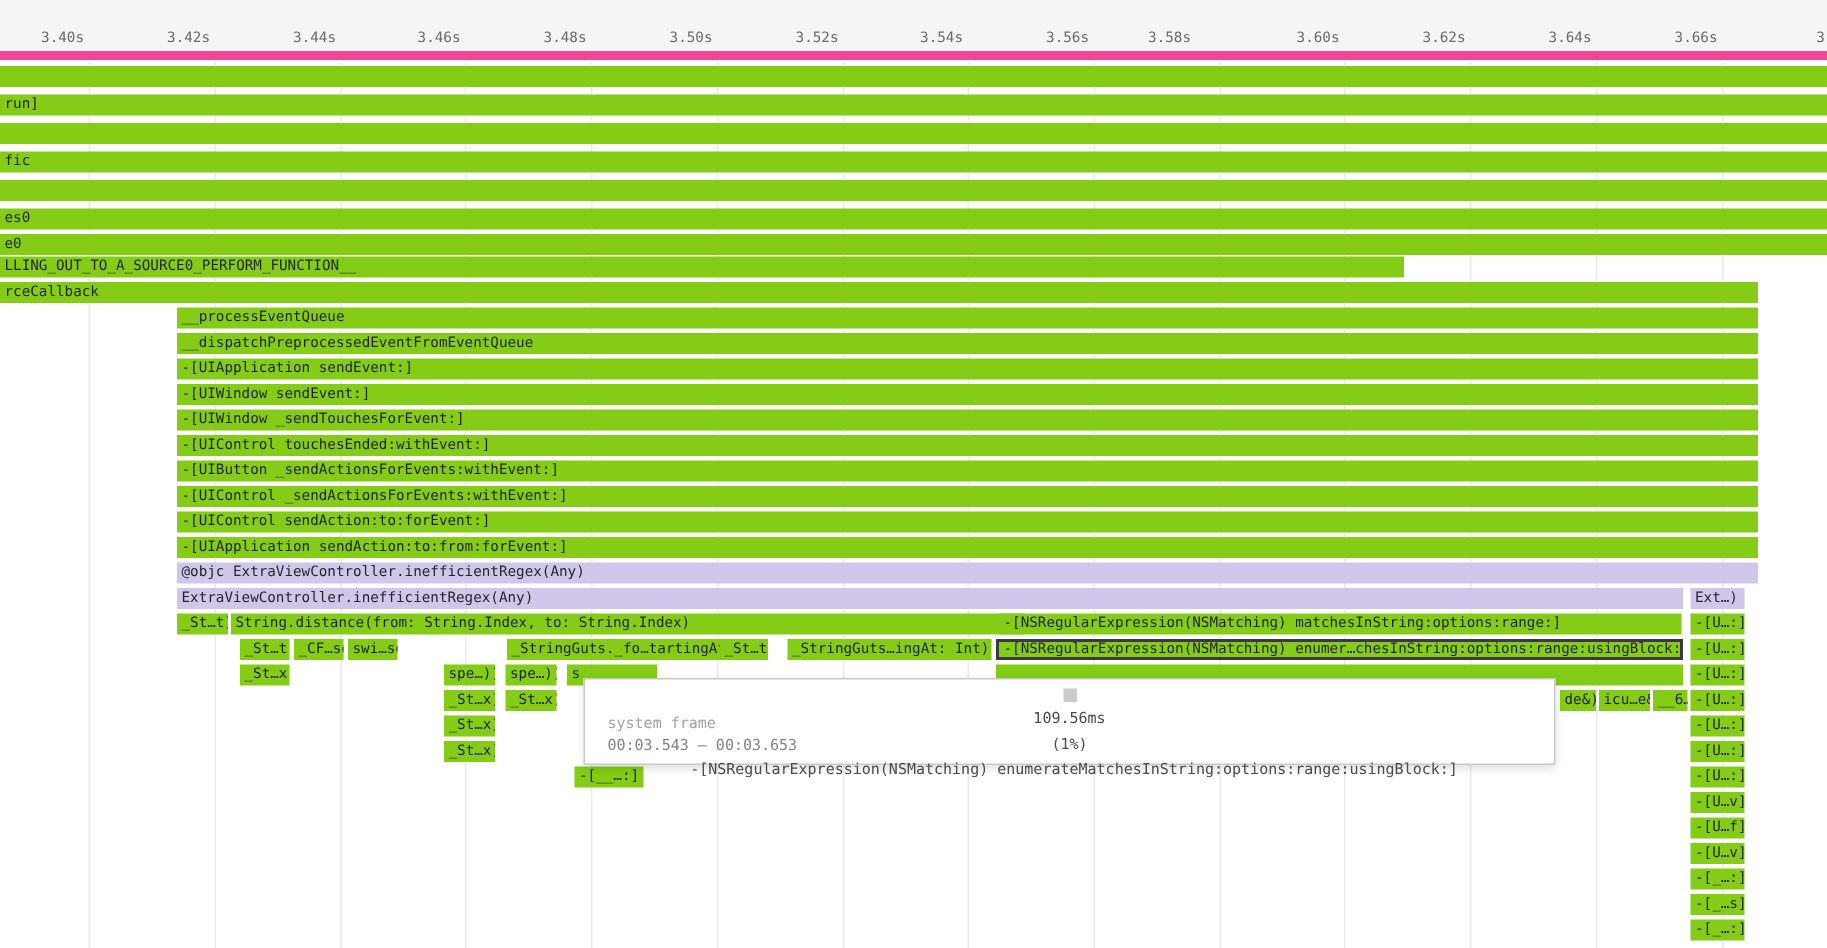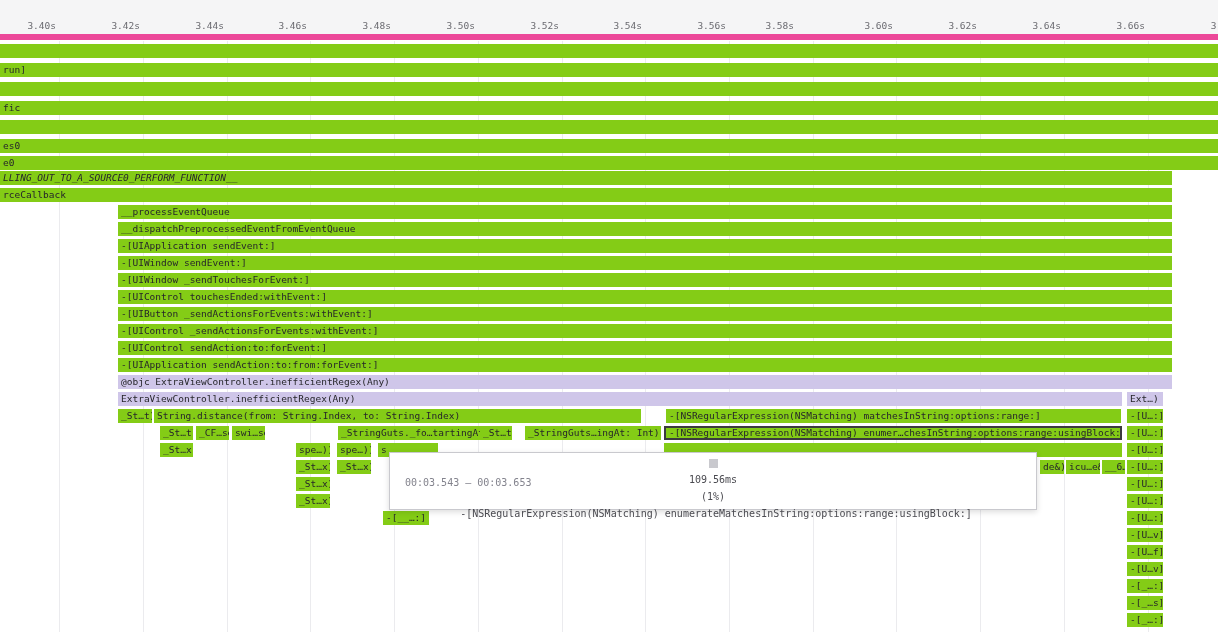--- a/index.html
+++ b/index.html
@@ -79,21 +79,21 @@
       <div class="bar pink" style="left: 0px; top: 101px; width: 1218px;">
         <span class="bar-label">fic</span>
       </div>
       <div class="bar pink" style="left: 0px; top: 120px; width: 1218px;"></div>
       <div class="bar pink" style="left: 0px; top: 139px; width: 1218px;">
         <span class="bar-label">es0</span>
       </div>
       <div class="bar pink" style="left: 0px; top: 156px; width: 1218px;">
         <span class="bar-label">e0</span>
       </div>
-      <div class="bar pink" style="left: 0px; top: 171px; width: 1172px; font-style: italic;">
+      <div class="bar pink" style="left: 0px; top: 171px; width: 936px;">
         <span class="bar-label">LLING_OUT_TO_A_SOURCE0_PERFORM_FUNCTION__</span>
       </div>
       <div class="bar pink" style="left: 0px; top: 188px; width: 1172px;">
         <span class="bar-label">rceCallback</span>
       </div>
       <div class="bar pink" style="left: 118px; top: 205px; width: 1054px;">
         <span class="bar-label">__processEventQueue</span>
       </div>
       <div class="bar pink" style="left: 118px; top: 222px; width: 1054px;">
         <span class="bar-label">__dispatchPreprocessedEventFromEventQueue</span>
@@ -127,21 +127,21 @@
       </div>
       <div class="bar purple" style="left: 118px; top: 392px; width: 1004px;">
         <span class="bar-label">ExtraViewController.inefficientRegex(Any)</span>
       </div>
       <div class="bar purple" style="left: 1127px; top: 392px; width: 36px;">
         <span class="bar-label">Ext…)</span>
       </div>
       <div class="bar pink" style="left: 118px; top: 409px; width: 34px;">
         <span class="bar-label">_St…t)</span>
       </div>
-      <div class="bar pink" style="left: 154px; top: 409px; width: 487px;">
+      <div class="bar pink" style="left: 154px; top: 409px; width: 529px;">
         <span class="bar-label">String.distance(from: String.Index, to: String.Index)</span>
       </div>
       <div class="bar pink" style="left: 666px; top: 409px; width: 455px;">
         <span class="bar-label">-[NSRegularExpression(NSMatching) matchesInString:options:range:]</span>
       </div>
       <div class="bar pink" style="left: 1127px; top: 409px; width: 36px;">
         <span class="bar-label">-[U…:]</span>
       </div>
       <div class="bar pink" style="left: 160px; top: 426px; width: 33px;">
         <span class="bar-label">_St…t)</span>
@@ -239,15 +239,16 @@
       </div>
     </div>
 
   <div class="tooltip">
     <div class="tt-line1">
       <span class="tt-swatch"></span>
       <span class="tt-duration">109.56ms</span>
       <span class="tt-percent">(1%)</span>
       <span class="tt-symbol">-[NSRegularExpression(NSMatching) enumerateMatchesInString:options:range:usingBlock:]</span>
     </div>
+    <div class="tt-line2">system frame</div>
     <div class="tt-line3">00:03.543 — 00:03.653</div>
   </div>
 </div>
 
 </body></html>

